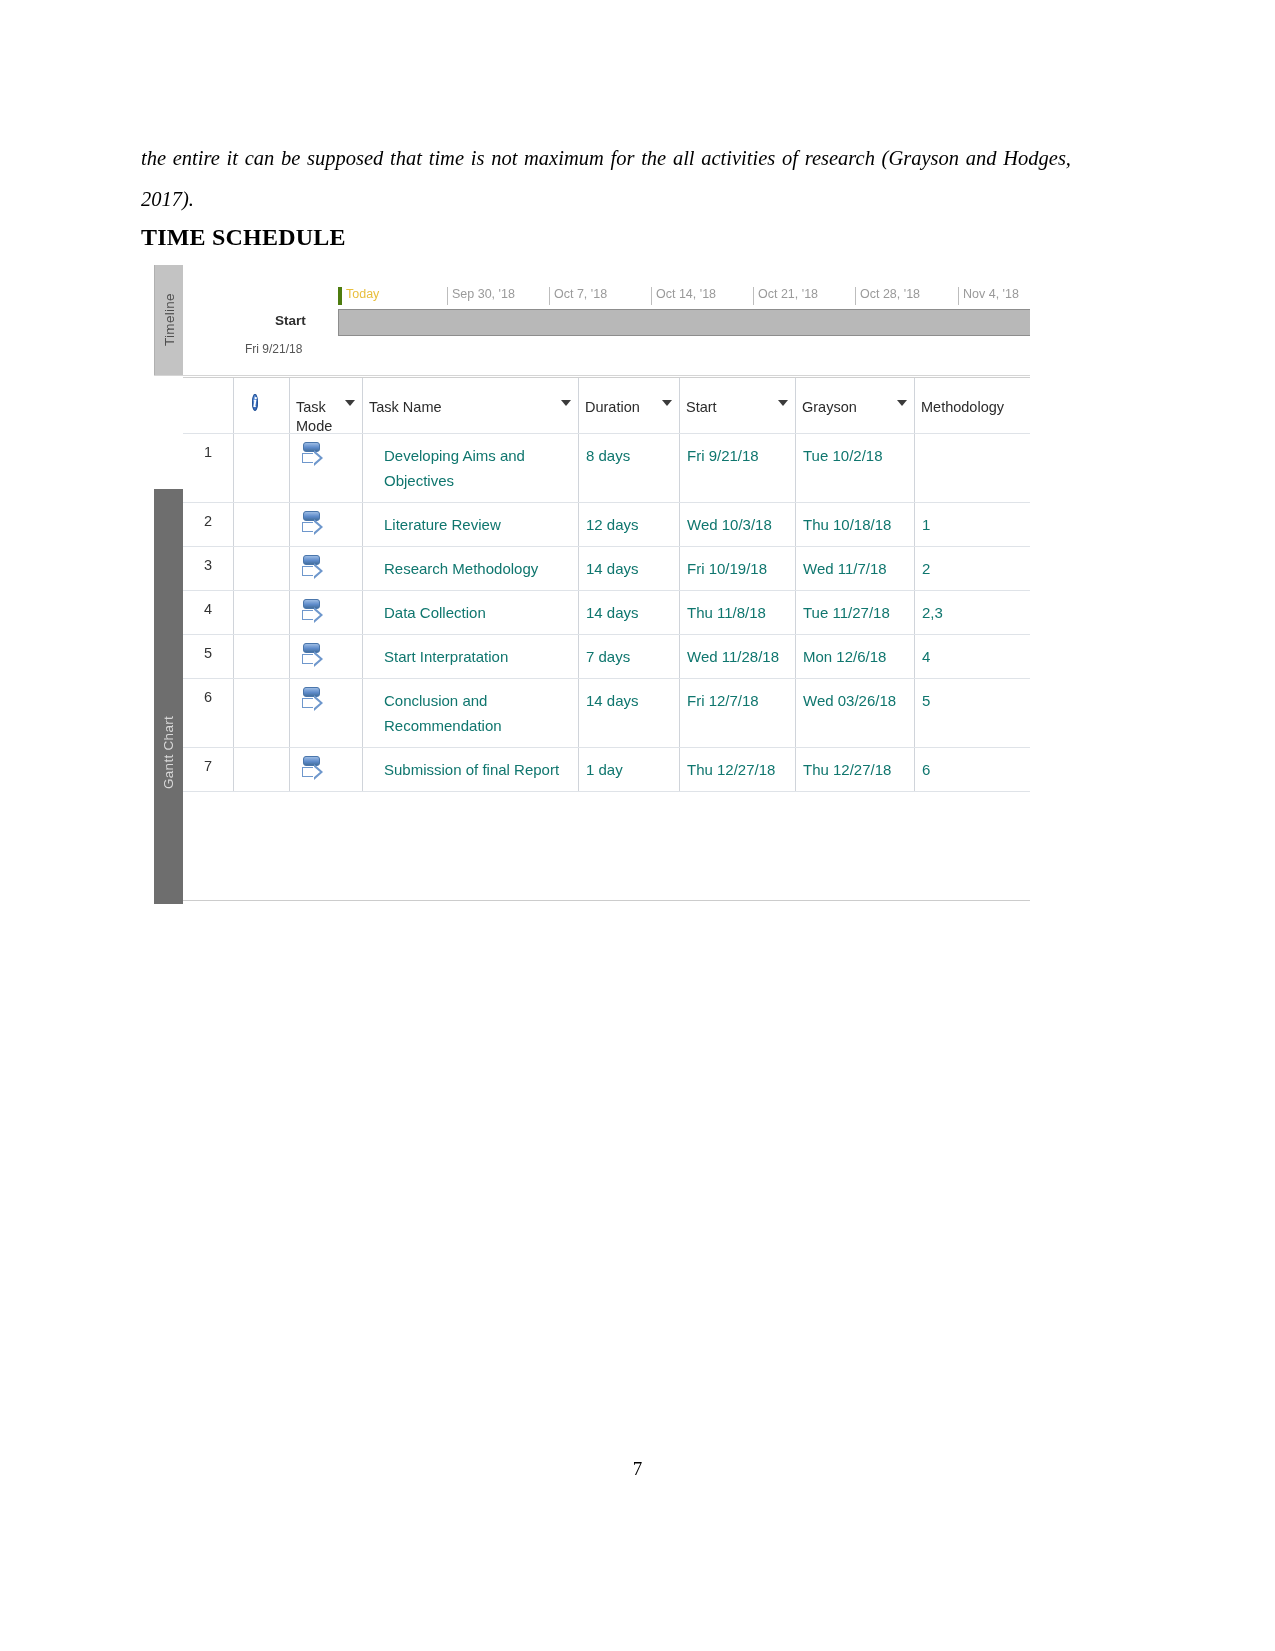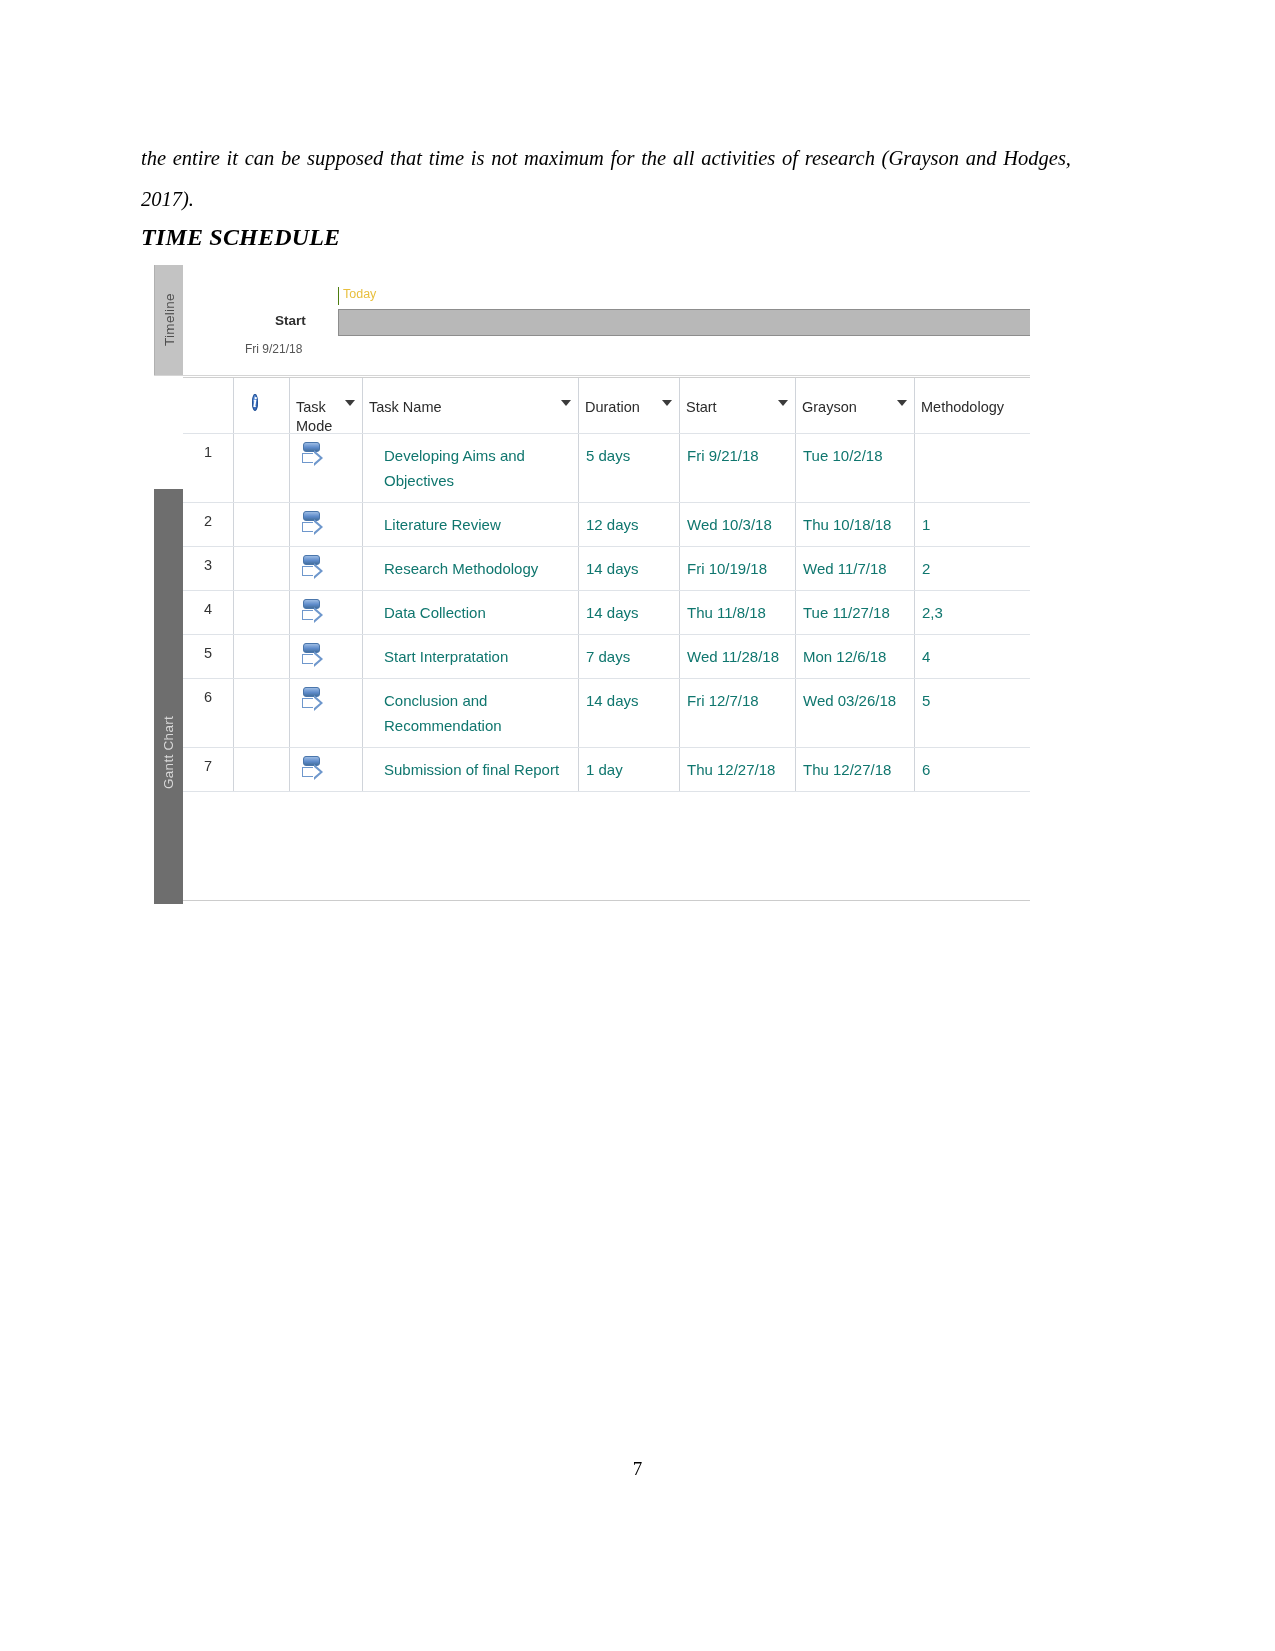--- a/index.html
+++ b/index.html
@@ -31,21 +31,20 @@
   }
   .doc-heading {
     position: absolute;
     left: 141px;
     top: 224px;
     font-family: "Liberation Serif", serif;
     font-size: 24px;
     font-weight: bold;
     color: #000000;
     letter-spacing: 0.2px;
-    font-style: italic;
   }
   .page-number {
     position: absolute;
     left: 0;
     top: 1458px;
     width: 1275px;
     text-align: center;
     font-family: "Liberation Serif", serif;
     font-size: 19px;
     color: #000000;
@@ -122,21 +121,21 @@
     line-height: 15px;
   }
   .tl-today {
     position: absolute;
     top: 22px;
     left: 155px;
     font-size: 12.5px;
     color: #e8bf3d;
     white-space: nowrap;
     padding-left: 4px;
-    border-left: 1px solid #4d7c0f;
+    border-left: 4px solid #4d7c0f;
     height: 18px;
     line-height: 15px;
   }
   .tl-startlabel {
     position: absolute;
     left: 92px;
     top: 48px;
     font-size: 13.5px;
     font-weight: bold;
     color: #2f2f2f;
@@ -321,20 +320,28 @@
 
 <div class="doc-para">the entire it can be supposed that time is not maximum for the all activities of research (Grayson and Hodges, 2017).</div>
 <div class="doc-heading">TIME SCHEDULE</div>
 
 <div class="msproject">
 
   <div class="timeline-pane">
     <div class="sidebar-tab sidebar-timeline">Timeline</div>
 
     <div class="timeline-body">
+      <div class="tl-ticklabels">
+        <span class="tl-tick" style="left:264px;">Sep 30, '18</span>
+        <span class="tl-tick" style="left:366px;">Oct 7, '18</span>
+        <span class="tl-tick" style="left:468px;">Oct 14, '18</span>
+        <span class="tl-tick" style="left:570px;">Oct 21, '18</span>
+        <span class="tl-tick" style="left:672px;">Oct 28, '18</span>
+        <span class="tl-tick" style="left:775px;">Nov 4, '18</span>
+      </div>
 
       <span class="tl-today">Today</span>
       <span class="tl-startlabel">Start</span>
       <span class="tl-startdate">Fri 9/21/18</span>
       <div class="tl-bar"></div>
     </div>
   </div>
 
   <div class="pane-gap"></div>
 
@@ -386,21 +393,21 @@
             <td>
               <div class="taskmode-icon">
                 <span class="tm-bar"></span>
                   <span class="tm-arrow"></span>
               </div>
             </td>
             <td>
                 <div class="cell-pad-name">Developing Aims and Objectives</div>
               </td>
             <td>
-                <div class="cell-pad">5 days</div>
+                <div class="cell-pad">8 days</div>
               </td>
             <td>
                 <div class="cell-pad">Fri 9/21/18</div>
               </td>
             <td>
                 <div class="cell-pad">Tue 10/2/18</div>
               </td>
             <td>
                 <div class="cell-pad"></div>
               </td>

